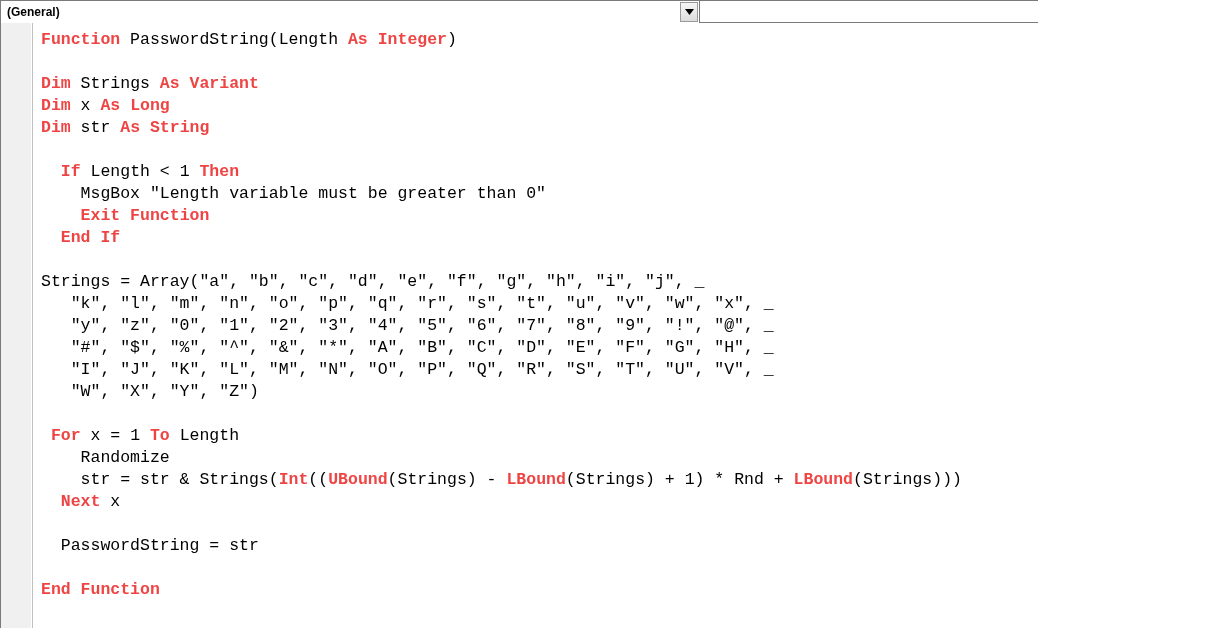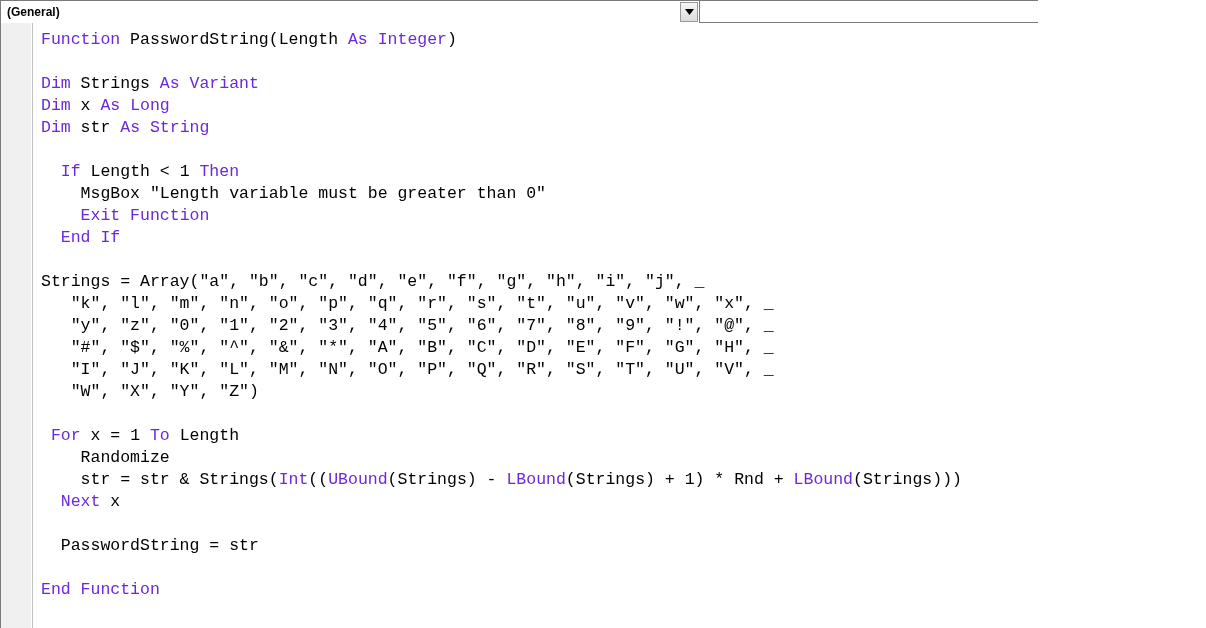--- a/index.html
+++ b/index.html
@@ -77,21 +77,21 @@
   .code-area {
     flex: 1 1 auto;
     padding: 6px 0 0 8px;
     font-family: Consolas, "Courier New", monospace;
     font-size: 16.5px;
     line-height: 22px;
     white-space: pre;
     color: #000000;
     overflow: hidden;
   }
-  .kw { color: #6d28d9; } 
+  .kw { color: #ef4444; font-weight: bold; } 
 </style>
 </head>
 <body>
 
 <div class="wrapper">
   <div class="top-bar">
     <div class="combo combo-left">
       <span class="combo-text">(General)</span>
       <span class="combo-btn">
         <svg width="9" height="6" viewBox="0 0 9 6">

